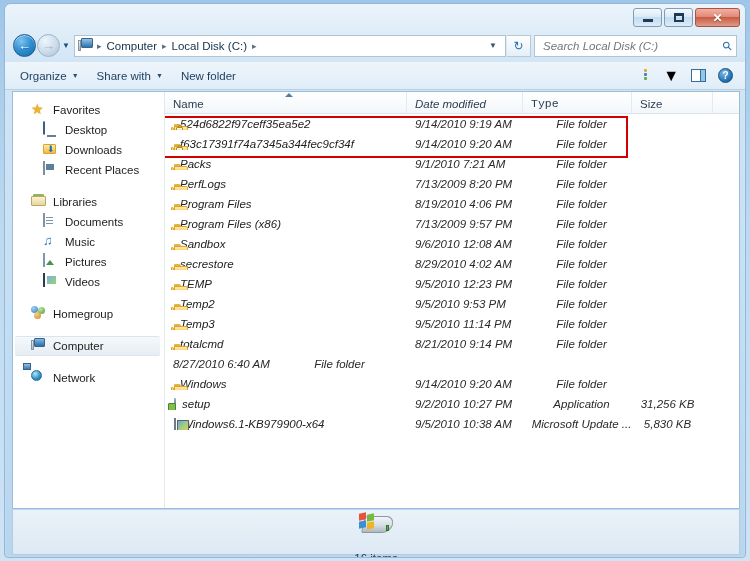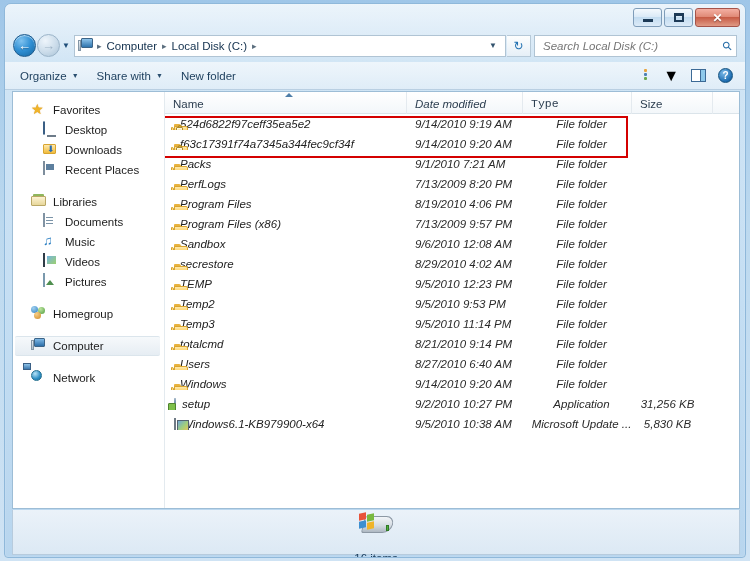--- a/index.html
+++ b/index.html
@@ -463,26 +463,26 @@
       </div>
       <div class="nav-item child">
         <span class="nav-ico"><span class="ico-doc"></span></span>
         <span>Documents</span>
       </div>
       <div class="nav-item child">
         <span class="nav-ico ico-music">♫</span>
         <span>Music</span>
       </div>
       <div class="nav-item child">
+        <span class="nav-ico"><span class="ico-pic"></span></span>
+        <span>Pictures</span>
+      </div>
+      <div class="nav-item child">
         <span class="nav-ico"><span class="ico-video"></span></span>
         <span>Videos</span>
-      </div>
-      <div class="nav-item child">
-        <span class="nav-ico"><span class="ico-pic"></span></span>
-        <span>Pictures</span>
       </div>
 
       <div class="nav-gap"></div>
 
       <div class="nav-item">
         <span class="nav-ico">
           <span class="ico-homegroup"><i></i><i></i><i></i></span>
         </span>
         <span>Homegroup</span>
       </div>
@@ -618,24 +618,20 @@
           <div class="row">
             <div class="cell name">
               <span><span class="folder"><span class="tab"></span><span class="body"></span><span class="spine"></span></span></span>
               <span>totalcmd</span>
             </div>
             <div class="cell date">8/21/2010 9:14 PM</div>
             <div class="cell type">File folder</div>
             <div class="cell size"></div>
           </div>
           <div class="row">
-            <div class="cell name">
-              <span><span class="folder"><span class="tab"></span><span class="body"></span><span class="spine"></span></span></span>
-              <span>Users</span>
-            </div>
             <div class="cell date">8/27/2010 6:40 AM</div>
             <div class="cell type">File folder</div>
             <div class="cell size"></div>
           </div>
           <div class="row">
             <div class="cell name">
               <span><span class="folder"><span class="tab"></span><span class="body"></span><span class="spine"></span></span></span>
               <span>Windows</span>
             </div>
             <div class="cell date">9/14/2010 9:20 AM</div>

